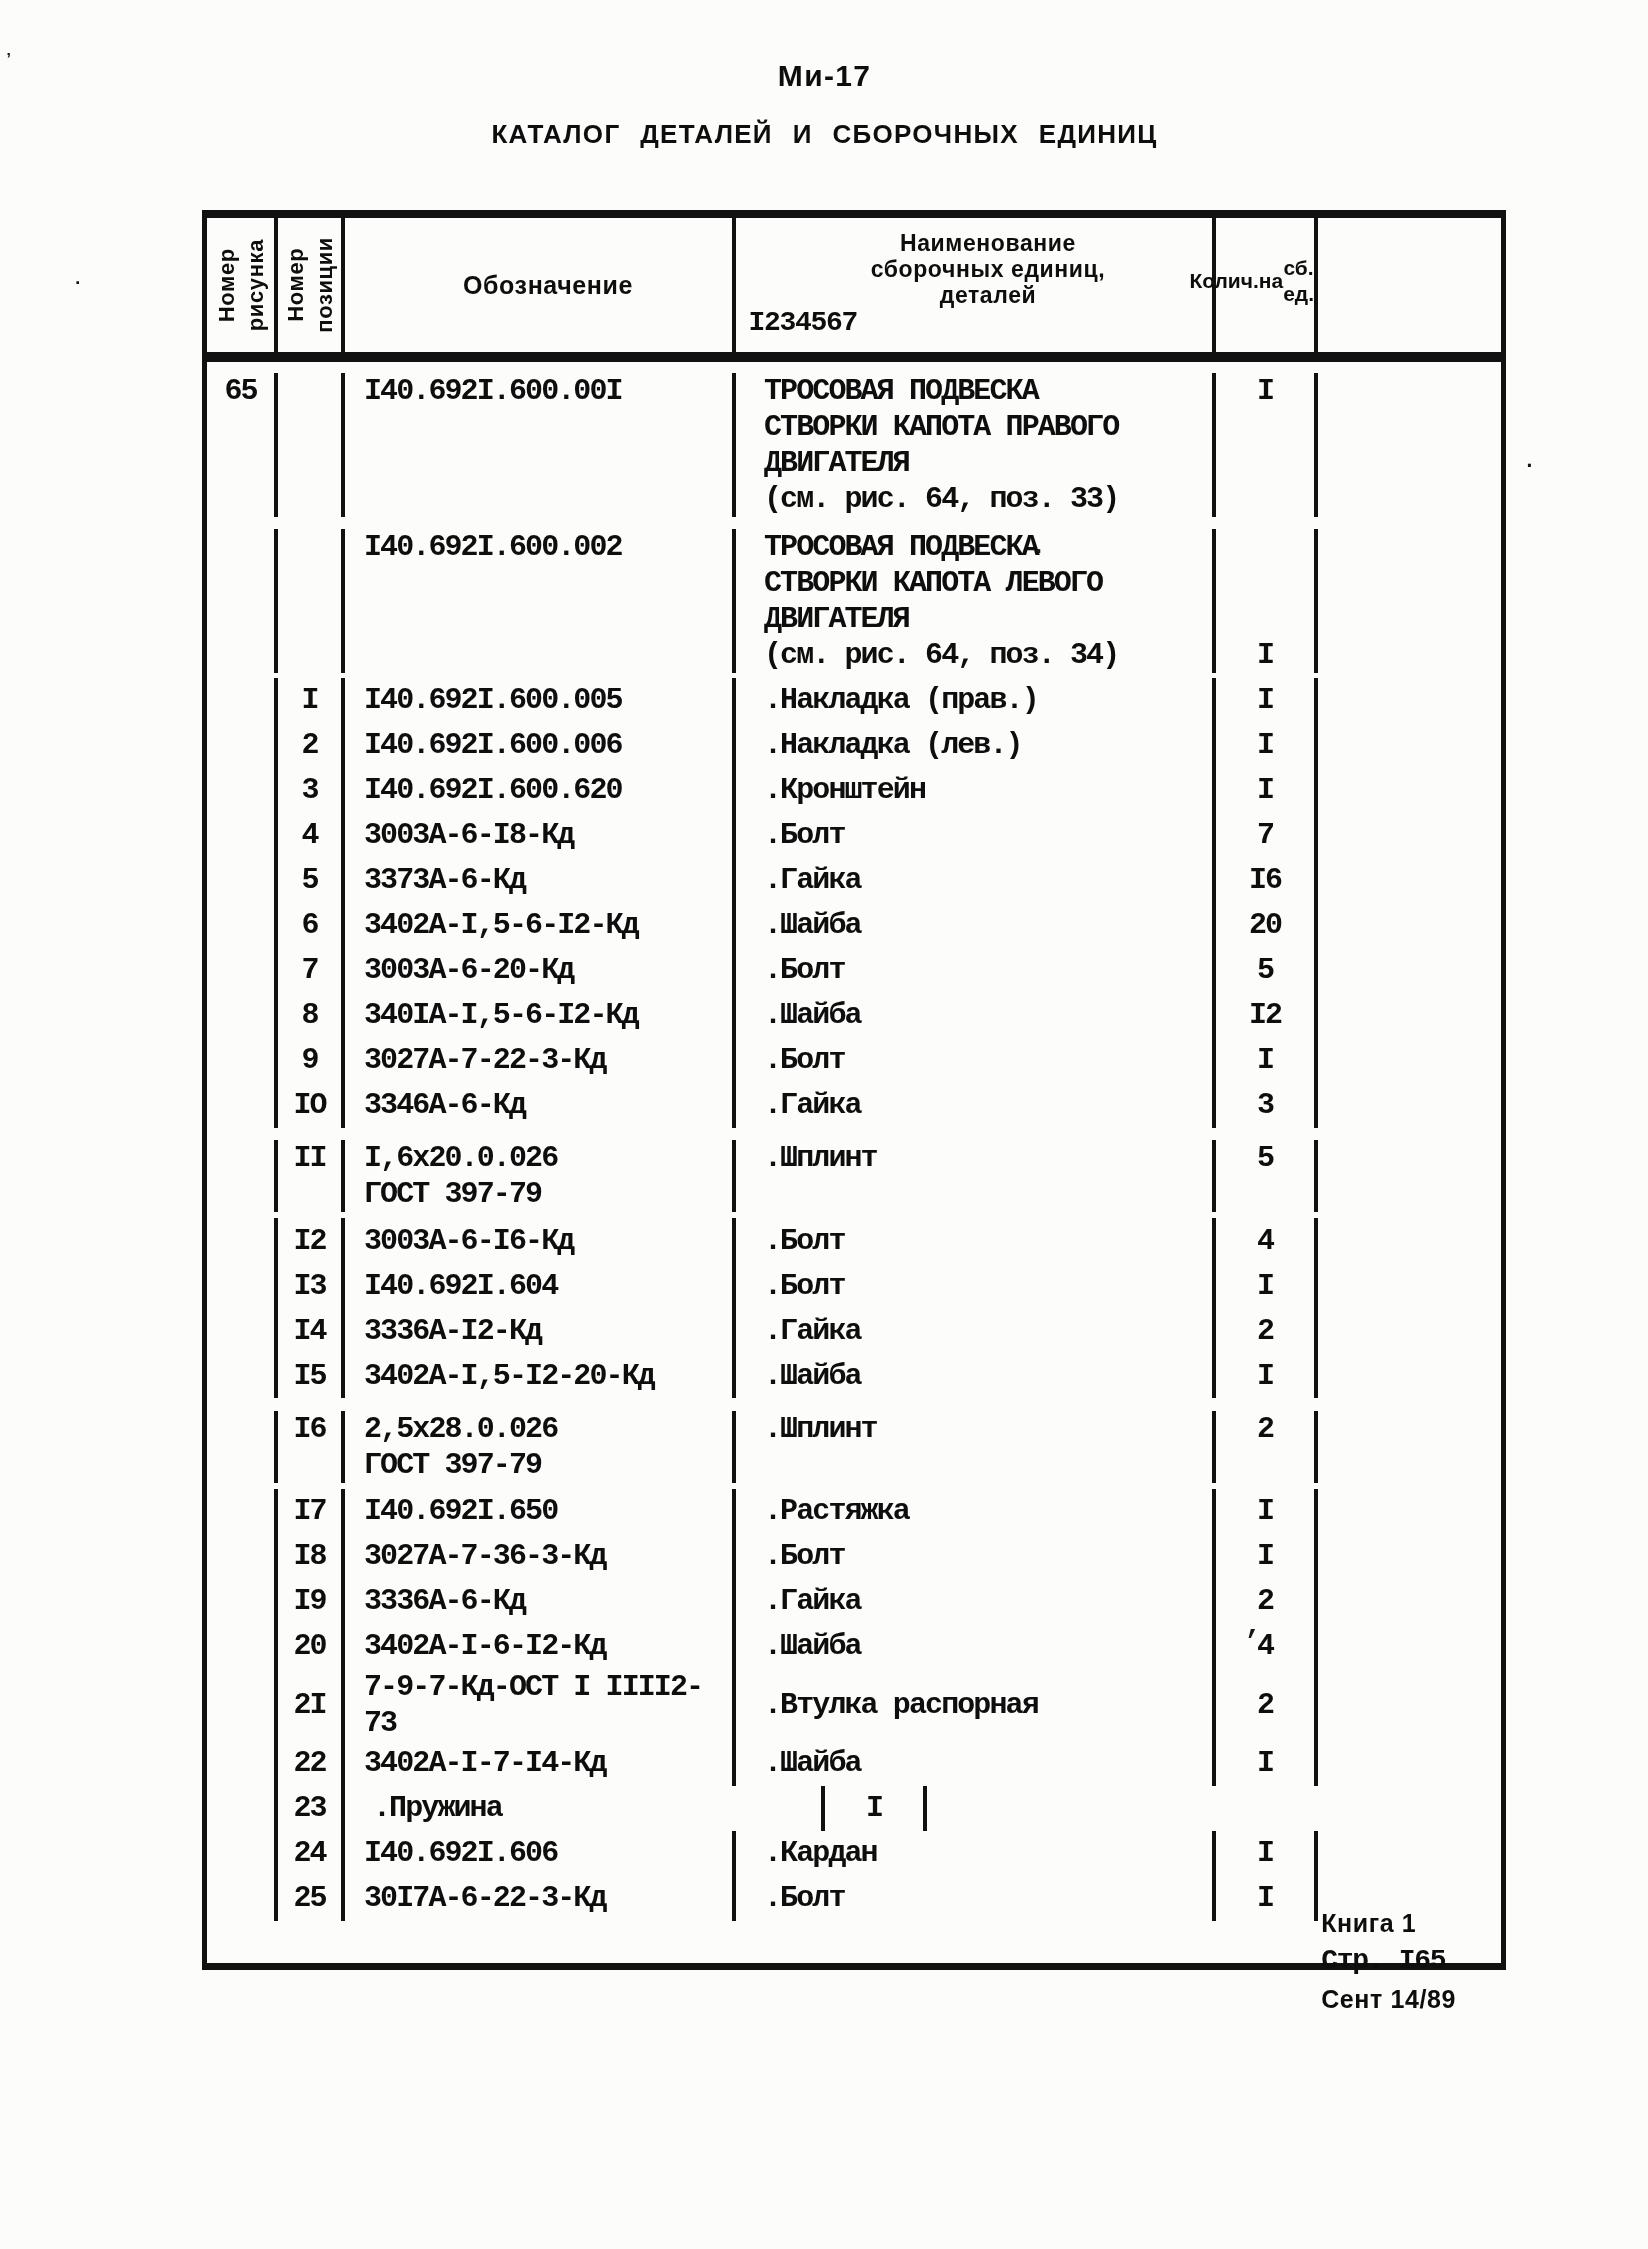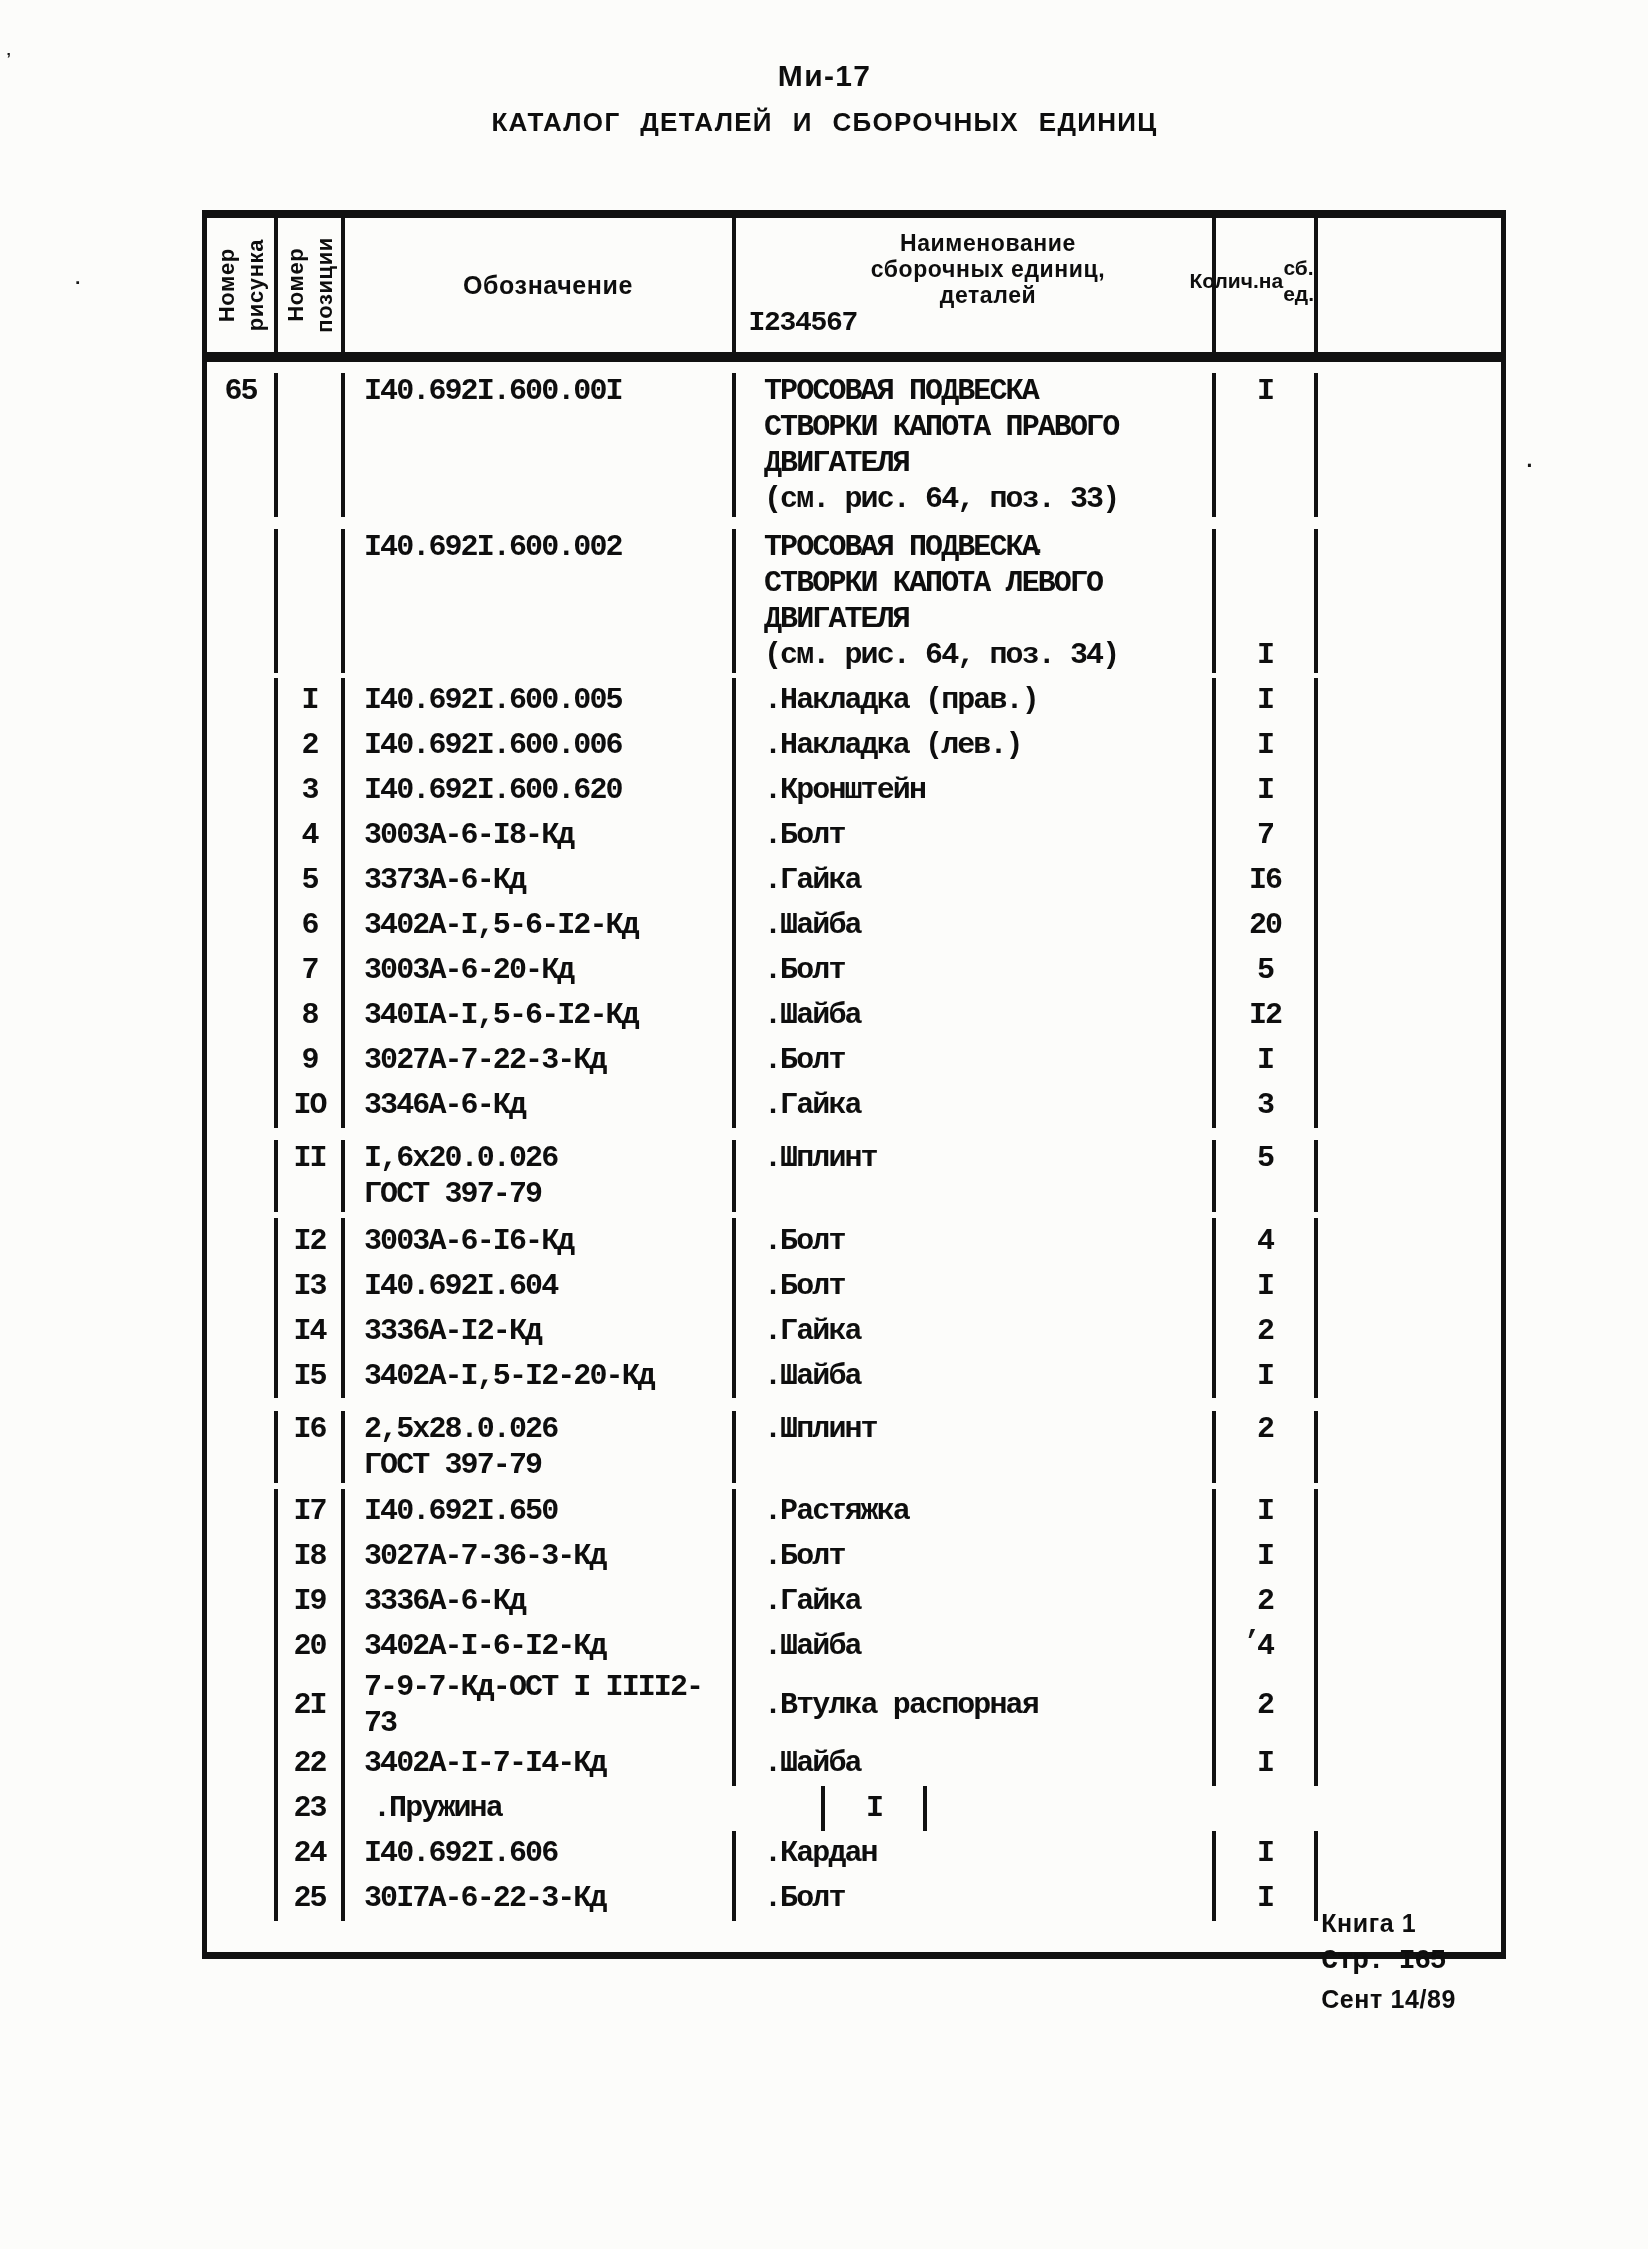--- a/index.html
+++ b/index.html
@@ -3,21 +3,21 @@
 <meta charset="utf-8">
 <title>Ми-17 каталог</title>
 <style>
   html,body{margin:0;padding:0;background:#888;}
   .page{position:relative;width:1649px;height:2250px;background:#fcfcfa;color:#0e0e0e;
         font-family:"Liberation Mono","DejaVu Sans Mono",monospace;overflow:hidden;}
 
   .doc-title{position:absolute;top:59px;left:0;width:100%;text-align:center;
              font-family:"Liberation Sans","DejaVu Sans",sans-serif;
              font-weight:bold;font-size:30px;letter-spacing:1.3px;}
-  .doc-subtitle{position:absolute;top:107px;left:0;width:100%;text-align:center;
+  .doc-subtitle{position:absolute;top:119px;left:0;width:100%;text-align:center;
              font-family:"Liberation Sans","DejaVu Sans",sans-serif;
              font-weight:bold;font-size:26px;letter-spacing:1.3px;word-spacing:11.3px;}
 
   .ctable{position:absolute;left:202px;top:210px;width:1304px;box-sizing:border-box;
           border:5px solid #111;border-top-width:8.8px;border-bottom-width:7px;}
 
   
   .c{box-sizing:border-box;border-right:4.4px solid #111;flex:none;}
   .c-fig {width:71px;text-align:center;}
   .c-pos {width:67px;text-align:center;}
@@ -39,21 +39,21 @@
   .h-name .lines{margin-top:-33px;}
   .h-note{position:absolute;left:12.6px;bottom:16.4px;
           font-family:"Liberation Mono","DejaVu Sans Mono",monospace;
           font-weight:bold;font-size:28px;letter-spacing:-1.3px;margin-top:33px;}
   .h-qty{display:flex;flex-direction:row;align-items:center;justify-content:flex-end;
          font-size:21px;line-height:26px;padding-bottom:8.8px;text-align:center;}
   .h-info{display:flex;flex-direction:column;align-items:center;justify-content:flex-end;
           font-size:21px;line-height:26px;padding-bottom:25px;text-align:center;letter-spacing:0;}
 
   
-  .tbody{padding:5px 0 31px;}
+  .tbody{padding:5px 0 42px;}
   .row{display:flex;align-items:center;min-height:45px;
        font-weight:bold;font-size:30px;letter-spacing:-1.9px;line-height:36px;}
   .row .c{align-self:stretch;display:flex;align-items:center;}
   .row .c-fig,.row .c-pos,.row .c-qty{justify-content:center;}
   .row.block,.row.twoline{align-items:flex-start;}
   .row.block .c,.row.twoline .c{align-items:flex-start;}
   .row.block{padding:6.3px 0 5px;}
   .row.twoline{padding:4.4px 0 6.3px;margin-top:8px;}
   .row.qty-bottom .c-qty{align-items:flex-end;}
 

